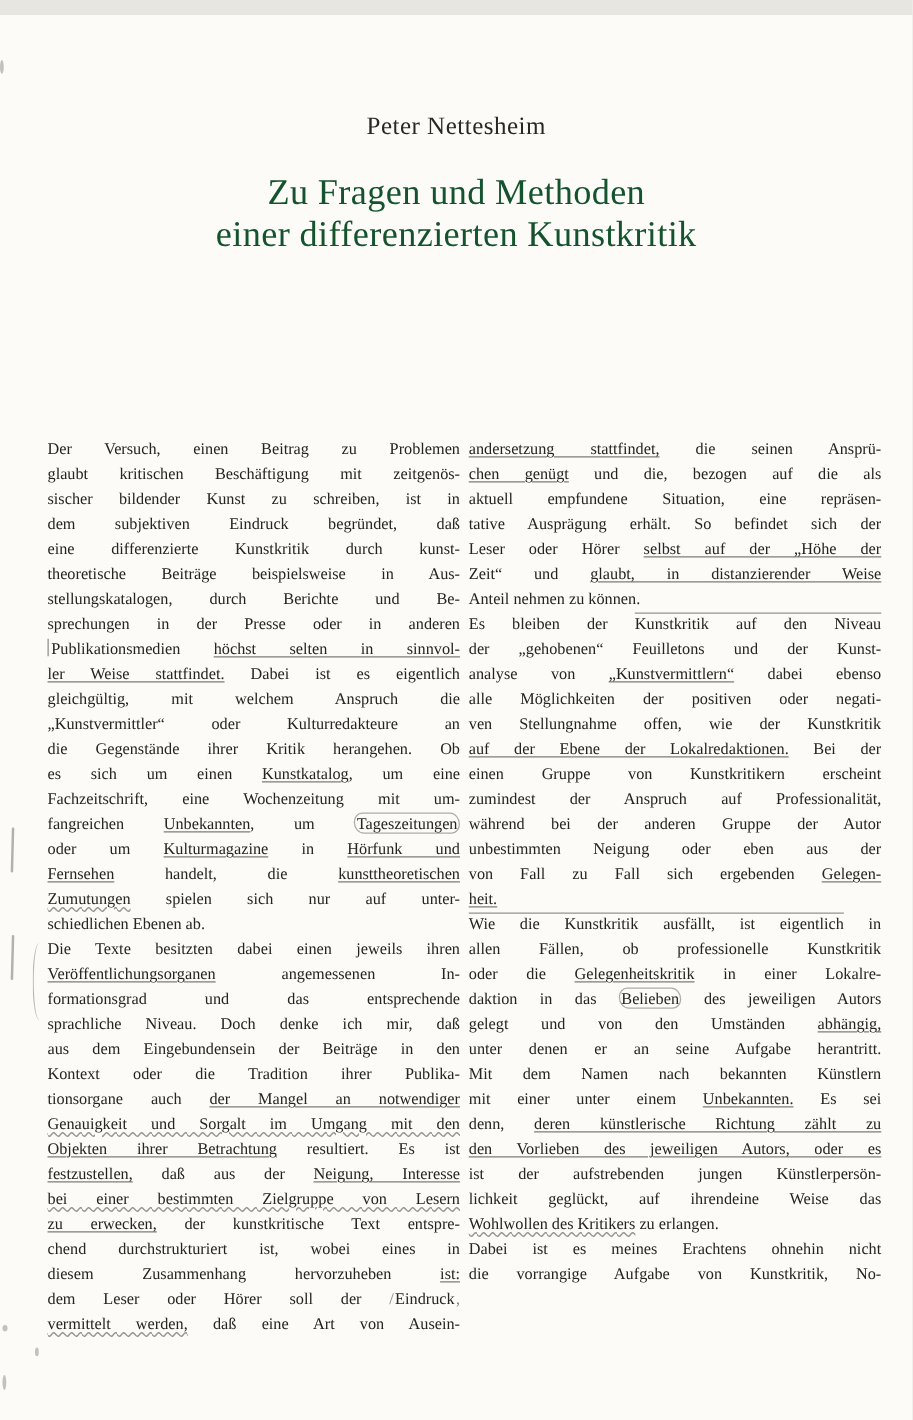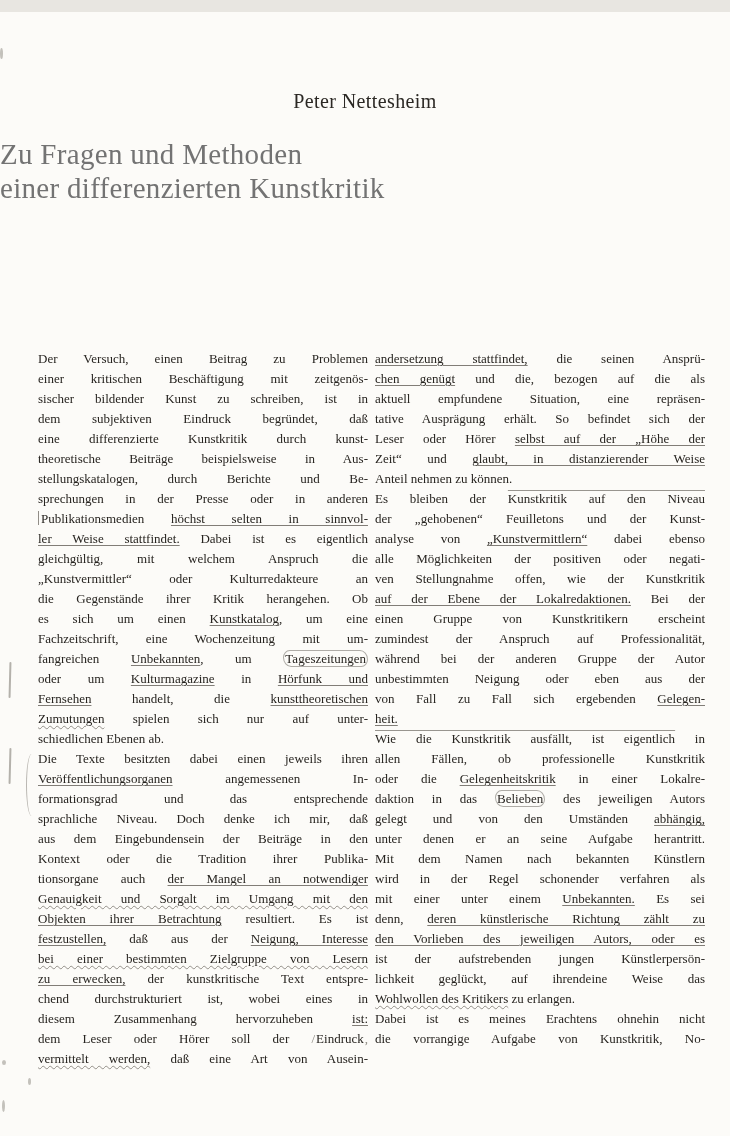--- a/index.html
+++ b/index.html
@@ -8,22 +8,22 @@
     position:relative;width:730px;height:1136px;margin:12px auto;
     background:#fcfbf8;overflow:hidden;
     font-family:"Liberation Serif","DejaVu Serif",serif;
     -webkit-font-smoothing:antialiased;
   }
   .author{
     position:absolute;top:78px;left:0;right:0;text-align:center;
     font-size:20px;letter-spacing:.4px;color:#2b2824;
   }
   .title{
-    position:absolute;top:125px;left:0;right:0;
-    font-size:29px;line-height:34px;letter-spacing:.3px;color:#737373;
+    position:absolute;top:125px;left:0;right:0;text-align:center;
+    font-size:29px;line-height:34px;letter-spacing:.3px;color:#14532d;
   }
   .col{
     position:absolute;top:337px;width:330px;
     font-size:13px;line-height:20px;color:#272420;
   }
   #col-left{left:38px;}
   #col-right{left:375px;}
   .line{height:20px;text-align:justify;text-align-last:justify;-moz-text-align-last:justify;}
   .line.last{text-align-last:left;-moz-text-align-last:left;}
   
@@ -46,21 +46,21 @@
 
   <div class="author">Peter Nettesheim</div>
 
   <div class="title">
     <div>Zu Fragen und Methoden</div>
     <div>einer differenzierten Kunstkritik</div>
   </div>
 
   <div class="col" id="col-left">
       <div class="line"><span>Der Versuch, einen Beitrag zu Problemen</span></div>
-      <div class="line"><span>einer kritischen Beschäftigung mit zeitgenös-</span></div>
+      <div class="line"><span>glaubt kritischen Beschäftigung mit zeitgenös-</span></div>
       <div class="line"><span>sischer bildender Kunst zu schreiben, ist in</span></div>
       <div class="line"><span>dem subjektiven Eindruck begründet, daß</span></div>
       <div class="line"><span>eine differenzierte Kunstkritik durch kunst-</span></div>
       <div class="line"><span>theoretische Beiträge beispielsweise in Aus-</span></div>
       <div class="line"><span>stellungskatalogen, durch Berichte und Be-</span></div>
       <div class="line"><span>sprechungen in der Presse oder in anderen</span></div>
       <div class="line"><span class="tick"></span><span>Publikationsmedien </span><span class="u">höchst selten in sinnvol-</span></div>
       <div class="line"><span class="u">ler Weise stattfindet.</span><span> Dabei ist es eigentlich</span></div>
       <div class="line"><span>gleichgültig, mit welchem Anspruch die</span></div>
       <div class="line"><span>„Kunstvermittler“ oder Kulturredakteure an</span></div>
@@ -109,21 +109,20 @@
       <div class="line"><span>unbestimmten Neigung oder eben aus der</span></div>
       <div class="line"><span>von Fall zu Fall sich ergebenden </span><span class="u">Gelegen-</span></div>
       <div class="line last"><span class="u">heit.</span></div>
       <div class="line"><span class="ov">Wie die Kunstkritik ausfällt, ist eigentlich</span><span> in</span></div>
       <div class="line"><span>allen Fällen, ob professionelle Kunstkritik</span></div>
       <div class="line"><span>oder die </span><span class="u">Gelegenheitskritik</span><span> in einer Lokalre-</span></div>
       <div class="line"><span>daktion in das </span><span class="bx">Belieben</span><span> des jeweiligen Autors</span></div>
       <div class="line"><span>gelegt und von den Umständen </span><span class="u">abhängig,</span></div>
       <div class="line"><span>unter denen er an seine Aufgabe herantritt.</span></div>
       <div class="line"><span>Mit dem Namen nach bekannten Künstlern</span></div>
-      <div class="line"><span>wird in der Regel schonender verfahren als</span></div>
       <div class="line"><span>mit einer unter einem </span><span class="u">Unbekannten.</span><span> Es sei</span></div>
       <div class="line"><span>denn, </span><span class="u">deren künstlerische Richtung zählt zu</span></div>
       <div class="line"><span class="u">den Vorlieben des jeweiligen Autors, oder es</span></div>
       <div class="line"><span>ist der aufstrebenden jungen Künstlerpersön-</span></div>
       <div class="line"><span>lichkeit geglückt, auf ihrendeine Weise das</span></div>
       <div class="line last"><span class="uw">Wohlwollen des Kritikers</span><span> zu erlangen.</span></div>
       <div class="line"><span>Dabei ist es meines Erachtens ohnehin nicht</span></div>
       <div class="line"><span>die vorrangige Aufgabe von Kunstkritik, No-</span></div>
     </div>
 

